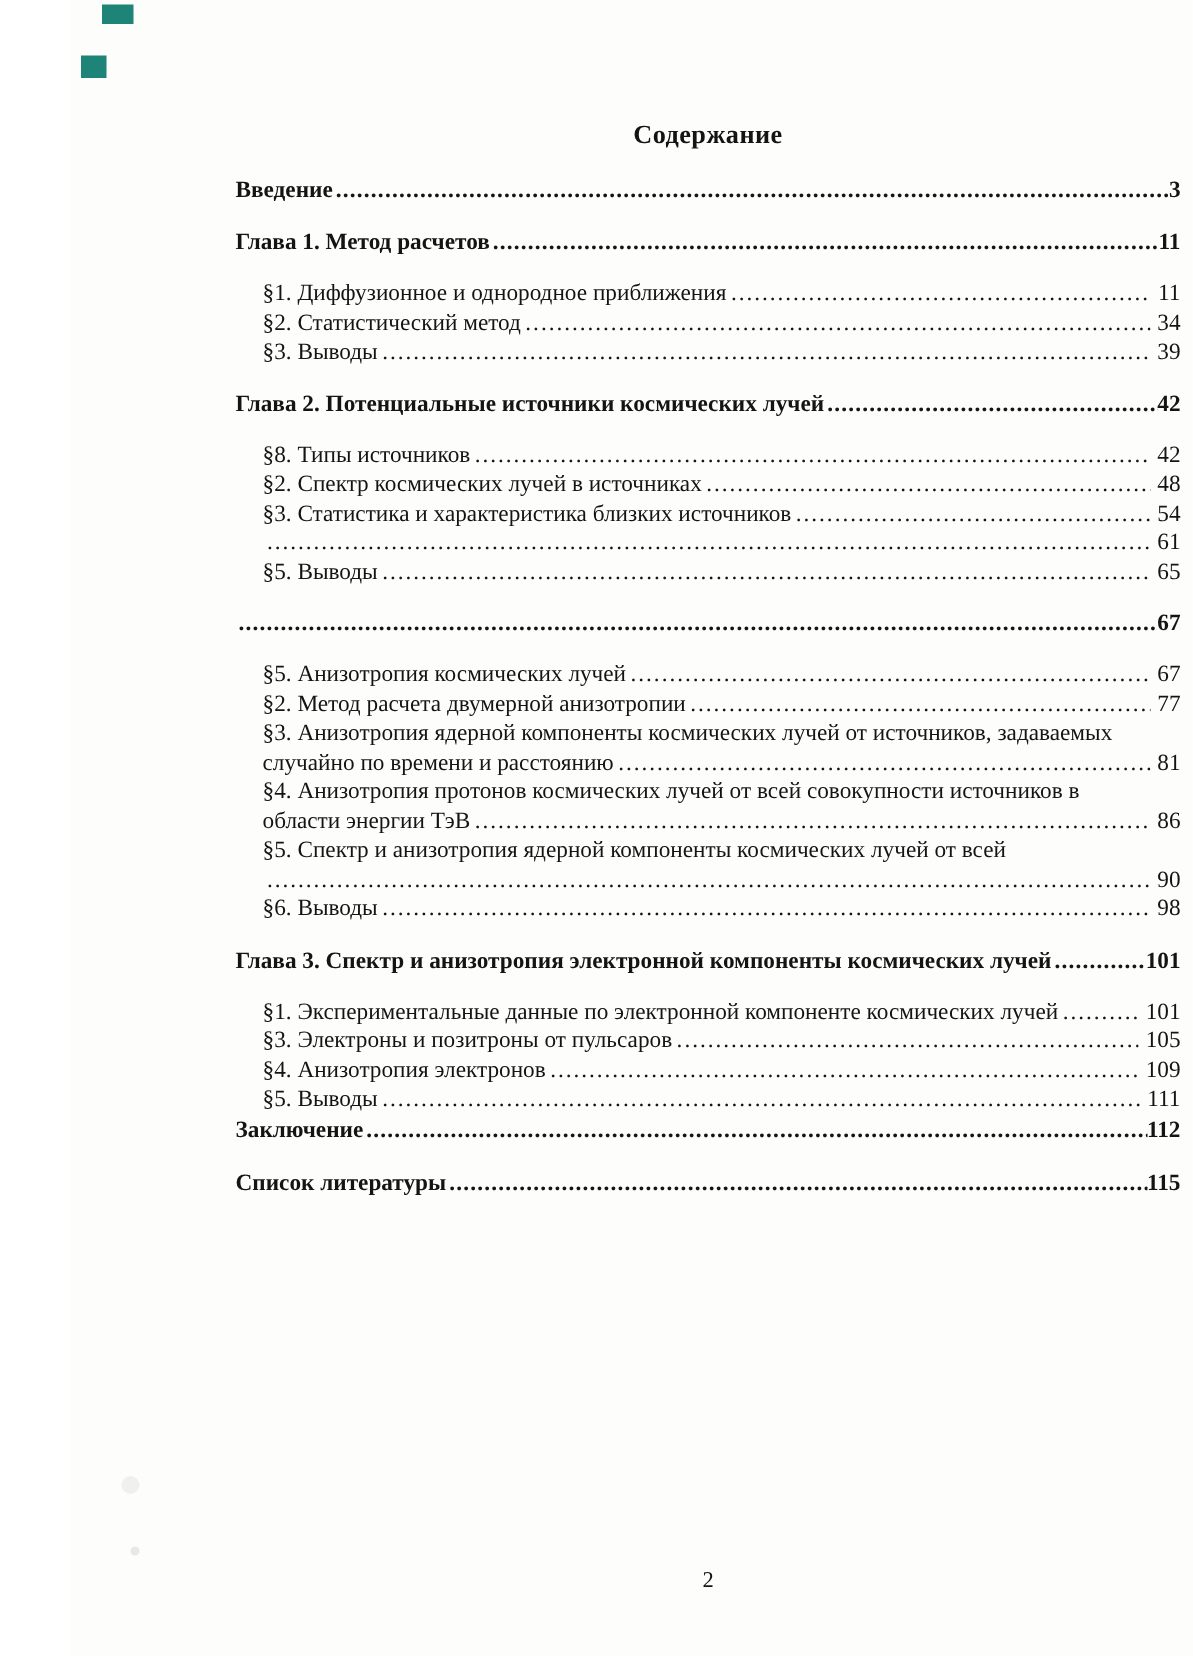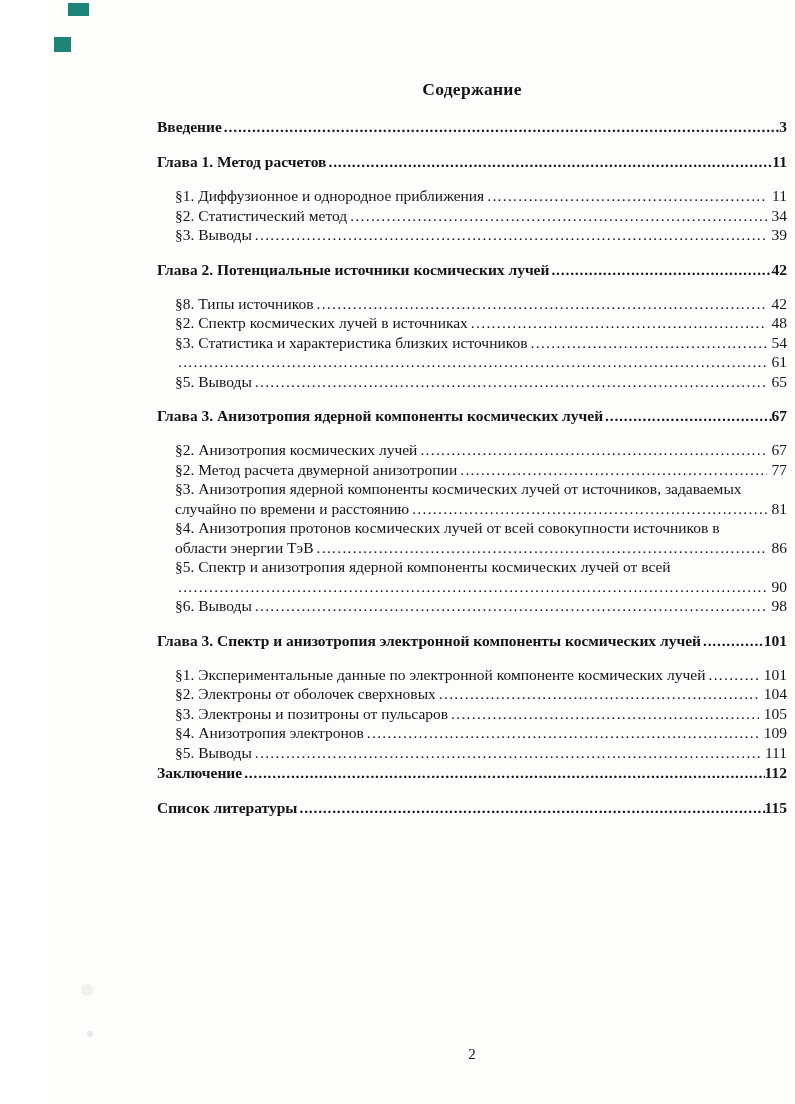--- a/index.html
+++ b/index.html
@@ -154,28 +154,27 @@
         </div>
         <div class="entry item">
           <div class="row">
             <span class="text">§5. Выводы</span>
             <span class="leader"></span>
             <span class="pageref">65</span>
           </div>
         </div>
         <div class="entry bold gap">
           <div class="row">
-            <span class="text">Глава 3. Анизотропия ядерной компоненты космических лучей</span>
             <span class="leader"></span>
             <span class="pageref">67</span>
           </div>
         </div>
         <div class="entry item gap">
           <div class="row">
-            <span class="text">§2. Анизотропия космических лучей</span>
+            <span class="text">§5. Анизотропия космических лучей</span>
             <span class="leader"></span>
             <span class="pageref">67</span>
           </div>
         </div>
         <div class="entry item">
           <div class="row">
             <span class="text">§2. Метод расчета двумерной анизотропии</span>
             <span class="leader"></span>
             <span class="pageref">77</span>
           </div>
@@ -221,27 +220,20 @@
             <span class="text">Глава 3. Спектр и анизотропия электронной компоненты космических лучей</span>
             <span class="leader"></span>
             <span class="pageref">101</span>
           </div>
         </div>
         <div class="entry item gap">
           <div class="row">
             <span class="text">§1. Экспериментальные данные по электронной компоненте космических лучей</span>
             <span class="leader"></span>
             <span class="pageref">101</span>
-          </div>
-        </div>
-        <div class="entry item">
-          <div class="row">
-            <span class="text">§2. Электроны от оболочек сверхновых</span>
-            <span class="leader"></span>
-            <span class="pageref">104</span>
           </div>
         </div>
         <div class="entry item">
           <div class="row">
             <span class="text">§3. Электроны и позитроны от пульсаров</span>
             <span class="leader"></span>
             <span class="pageref">105</span>
           </div>
         </div>
         <div class="entry item">

